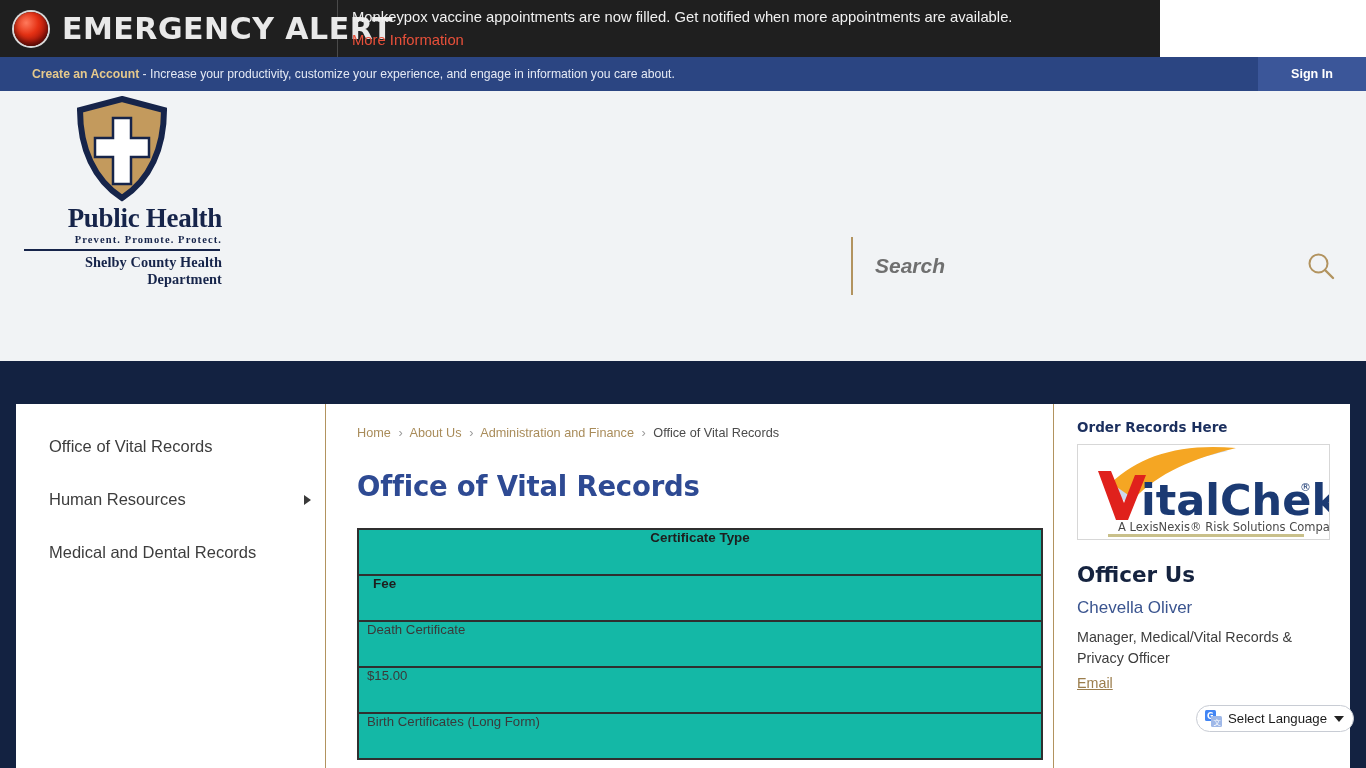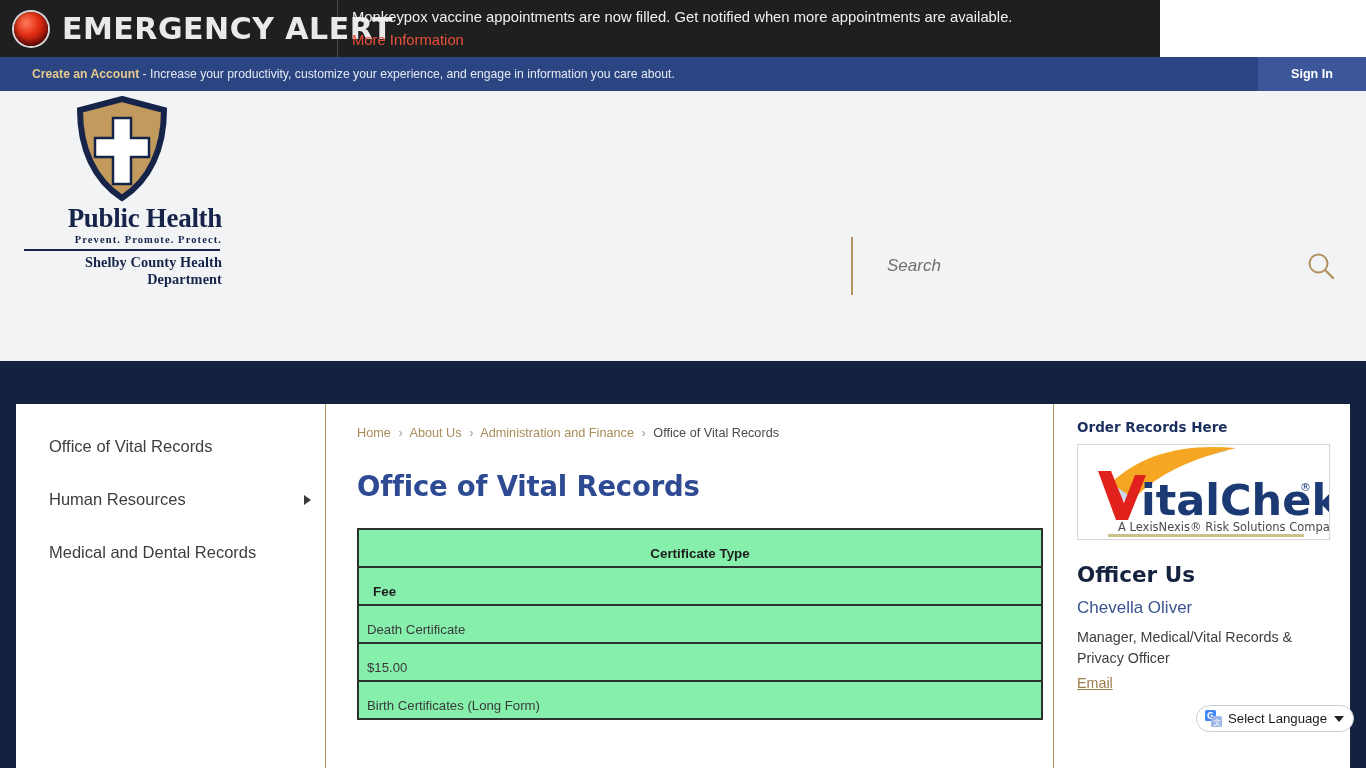--- a/index.html
+++ b/index.html
@@ -110,23 +110,23 @@
     position: absolute; left: 851px; top: 146px;
     width: 495px; height: 58px;
     display: flex; align-items: center;
   }
   .search-divider {
     width: 2px; height: 58px; background: #b2935f; flex: 0 0 auto;
   }
   .search-input {
     flex: 1; height: 56px; border: 0; outline: 0;
     background: transparent;
-    padding-left: 34px;
+    padding-left: 22px;
     font-family: "Liberation Sans", sans-serif;
-    font-size: 17px; color: #333;
+    font-size: 21px; color: #333; font-weight: bold;
   }
   .search-input::placeholder { color: #6f6f6f; font-style: italic; }
   .search-icon {
     width: 50px; display: flex; align-items: center; justify-content: center;
     cursor: pointer;
   }
 
   
   .mainnav {
     position: absolute; left: 0; top: 286px;
@@ -203,23 +203,23 @@
     margin-bottom: 26px; letter-spacing: -.2px;
   }
 
   .fee-table {
     width: 686px; border-collapse: collapse;
     border: 2px solid #2f2f2f;
     table-layout: fixed;
   }
   .fee-table td {
     border: 2px solid #2f2f2f;
-    background: #86efac;
-    height: 38px;
-    padding: 16px 8px 4px 8px;
+    background: #14b8a6;
+    height: 46px;
+    padding: 0 8px 4px 8px;
     font-size: 13.2px; color: #3a3a3a;
     vertical-align: top;
   }
   .fee-table td.hdr {
     text-align: center; font-weight: 700; color: #1e1e1e;
     font-size: 13.4px;
   }
   .fee-table td.sub {
     font-weight: 700; color: #1e1e1e; padding-left: 14px;
     font-size: 13.4px;

